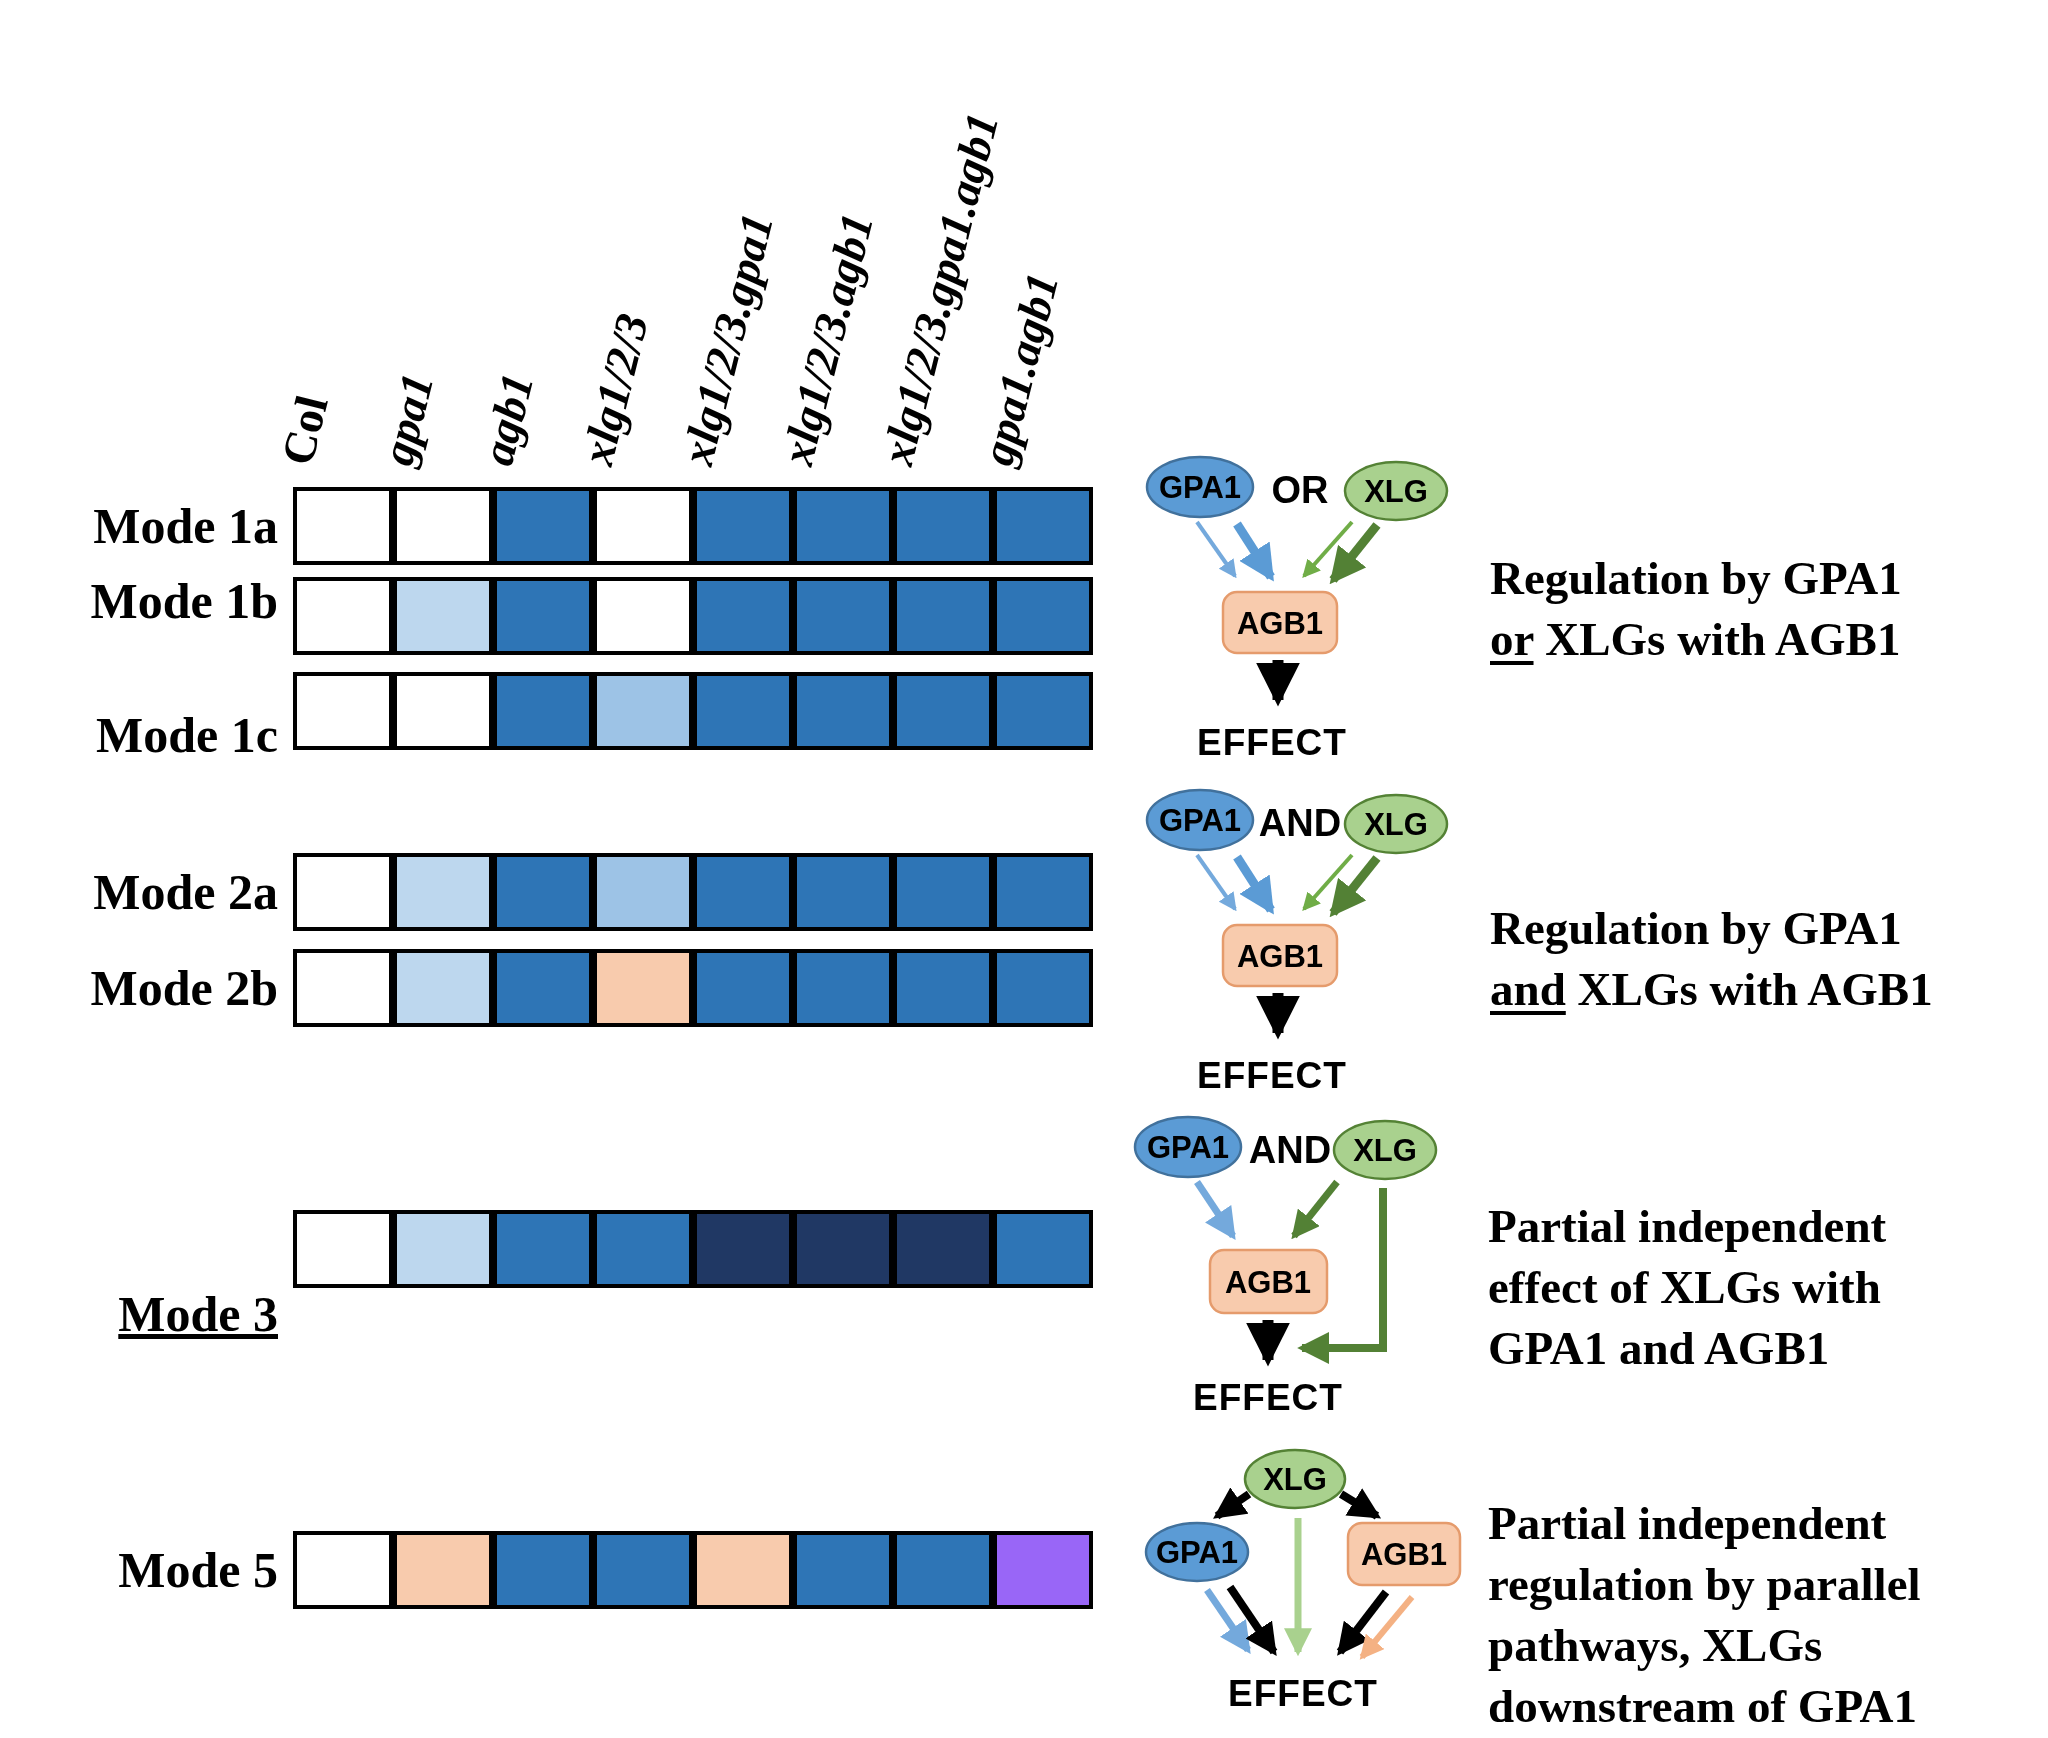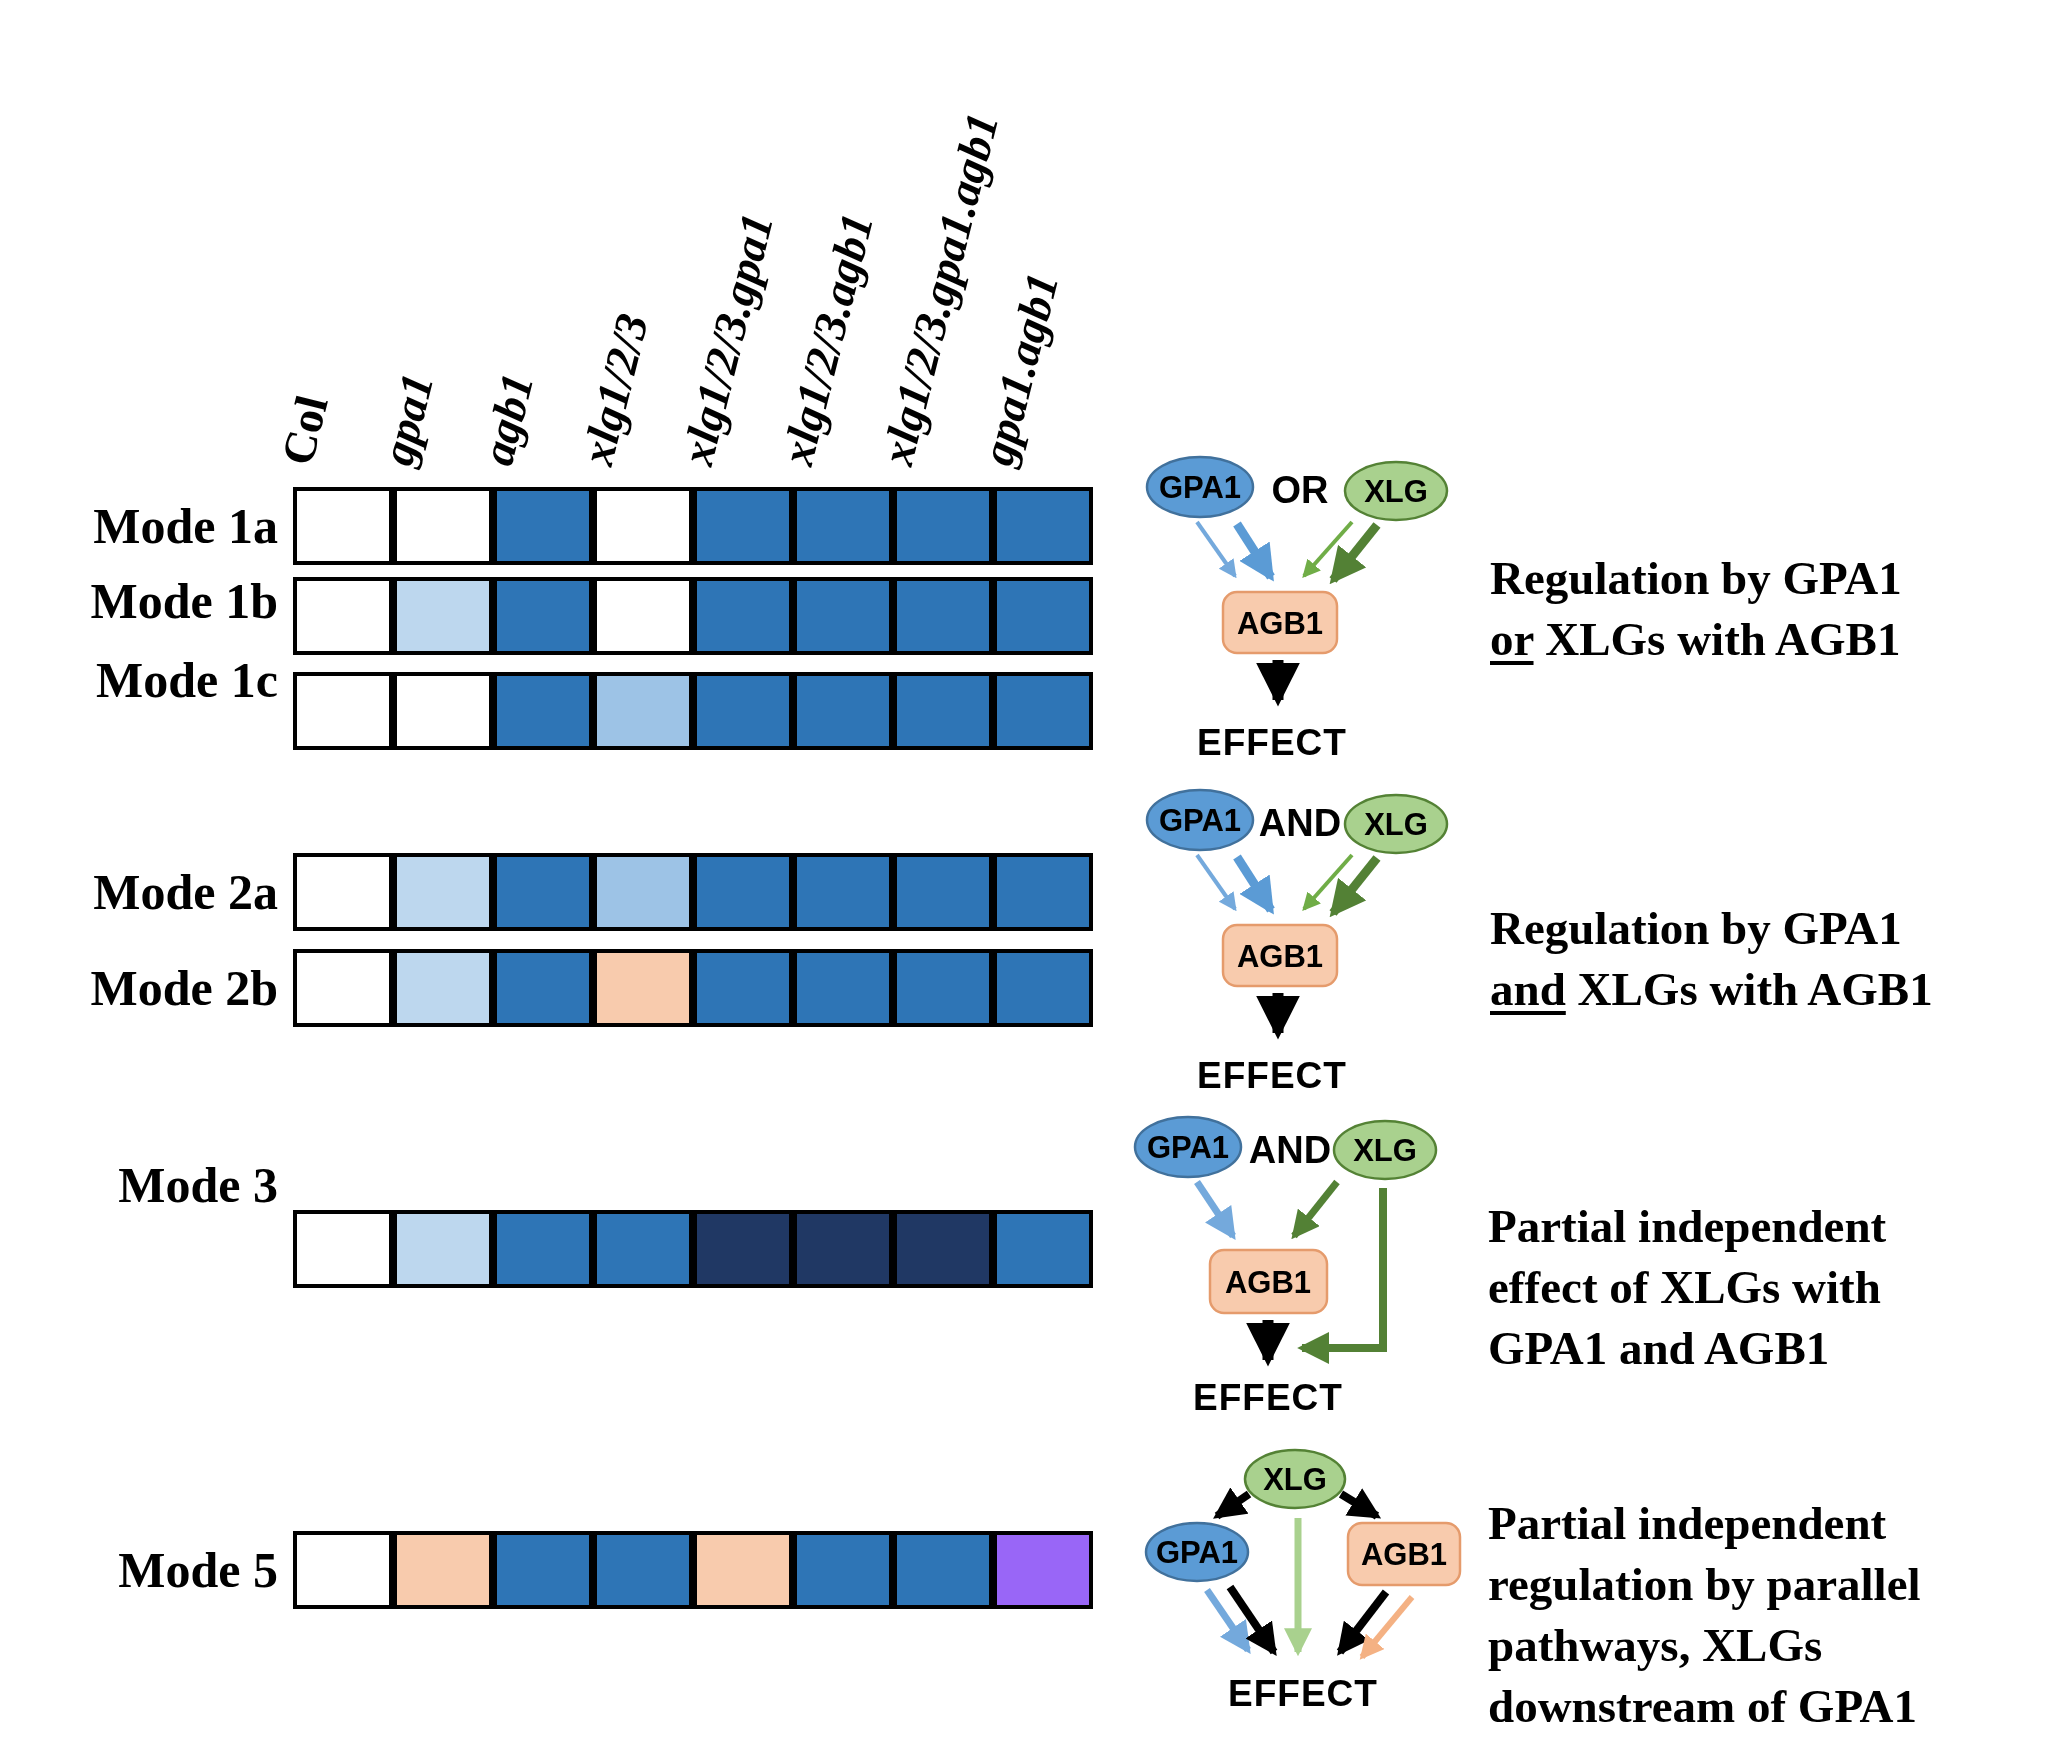--- a/index.html
+++ b/index.html
@@ -59,21 +59,21 @@
       <div class="cell" style="left: 993px; top: 487px; background: rgb(46, 117, 182);"></div>
       <div class="mode-label" style="top: 562px;">Mode 1b</div>
       <div class="cell" style="left: 293px; top: 577px; background: rgb(255, 255, 255);"></div>
       <div class="cell" style="left: 393px; top: 577px; background: rgb(189, 215, 238);"></div>
       <div class="cell" style="left: 493px; top: 577px; background: rgb(46, 117, 182);"></div>
       <div class="cell" style="left: 593px; top: 577px; background: rgb(255, 255, 255);"></div>
       <div class="cell" style="left: 693px; top: 577px; background: rgb(46, 117, 182);"></div>
       <div class="cell" style="left: 793px; top: 577px; background: rgb(46, 117, 182);"></div>
       <div class="cell" style="left: 893px; top: 577px; background: rgb(46, 117, 182);"></div>
       <div class="cell" style="left: 993px; top: 577px; background: rgb(46, 117, 182);"></div>
-      <div class="mode-label" style="top: 641px;">Mode 1c</div>
+      <div class="mode-label" style="top: 696px;">Mode 1c</div>
       <div class="cell" style="left: 293px; top: 672px; background: rgb(255, 255, 255);"></div>
       <div class="cell" style="left: 393px; top: 672px; background: rgb(255, 255, 255);"></div>
       <div class="cell" style="left: 493px; top: 672px; background: rgb(46, 117, 182);"></div>
       <div class="cell" style="left: 593px; top: 672px; background: rgb(157, 195, 230);"></div>
       <div class="cell" style="left: 693px; top: 672px; background: rgb(46, 117, 182);"></div>
       <div class="cell" style="left: 793px; top: 672px; background: rgb(46, 117, 182);"></div>
       <div class="cell" style="left: 893px; top: 672px; background: rgb(46, 117, 182);"></div>
       <div class="cell" style="left: 993px; top: 672px; background: rgb(46, 117, 182);"></div>
       <div class="mode-label" style="top: 853px;">Mode 2a</div>
       <div class="cell" style="left: 293px; top: 853px; background: rgb(255, 255, 255);"></div>
@@ -86,21 +86,21 @@
       <div class="cell" style="left: 993px; top: 853px; background: rgb(46, 117, 182);"></div>
       <div class="mode-label" style="top: 949px;">Mode 2b</div>
       <div class="cell" style="left: 293px; top: 949px; background: rgb(255, 255, 255);"></div>
       <div class="cell" style="left: 393px; top: 949px; background: rgb(189, 215, 238);"></div>
       <div class="cell" style="left: 493px; top: 949px; background: rgb(46, 117, 182);"></div>
       <div class="cell" style="left: 593px; top: 949px; background: rgb(248, 203, 173);"></div>
       <div class="cell" style="left: 693px; top: 949px; background: rgb(46, 117, 182);"></div>
       <div class="cell" style="left: 793px; top: 949px; background: rgb(46, 117, 182);"></div>
       <div class="cell" style="left: 893px; top: 949px; background: rgb(46, 117, 182);"></div>
       <div class="cell" style="left: 993px; top: 949px; background: rgb(46, 117, 182);"></div>
-      <div class="mode-label" style="top: 1146px;">Mode 3</div>
+      <div class="mode-label" style="top: 1275px; text-decoration: underline;">Mode 3</div>
       <div class="cell" style="left: 293px; top: 1210px; background: rgb(255, 255, 255);"></div>
       <div class="cell" style="left: 393px; top: 1210px; background: rgb(189, 215, 238);"></div>
       <div class="cell" style="left: 493px; top: 1210px; background: rgb(46, 117, 182);"></div>
       <div class="cell" style="left: 593px; top: 1210px; background: rgb(46, 117, 182);"></div>
       <div class="cell" style="left: 693px; top: 1210px; background: rgb(32, 56, 100);"></div>
       <div class="cell" style="left: 793px; top: 1210px; background: rgb(32, 56, 100);"></div>
       <div class="cell" style="left: 893px; top: 1210px; background: rgb(32, 56, 100);"></div>
       <div class="cell" style="left: 993px; top: 1210px; background: rgb(46, 117, 182);"></div>
       <div class="mode-label" style="top: 1531px;">Mode 5</div>
       <div class="cell" style="left: 293px; top: 1531px; background: rgb(255, 255, 255);"></div>

